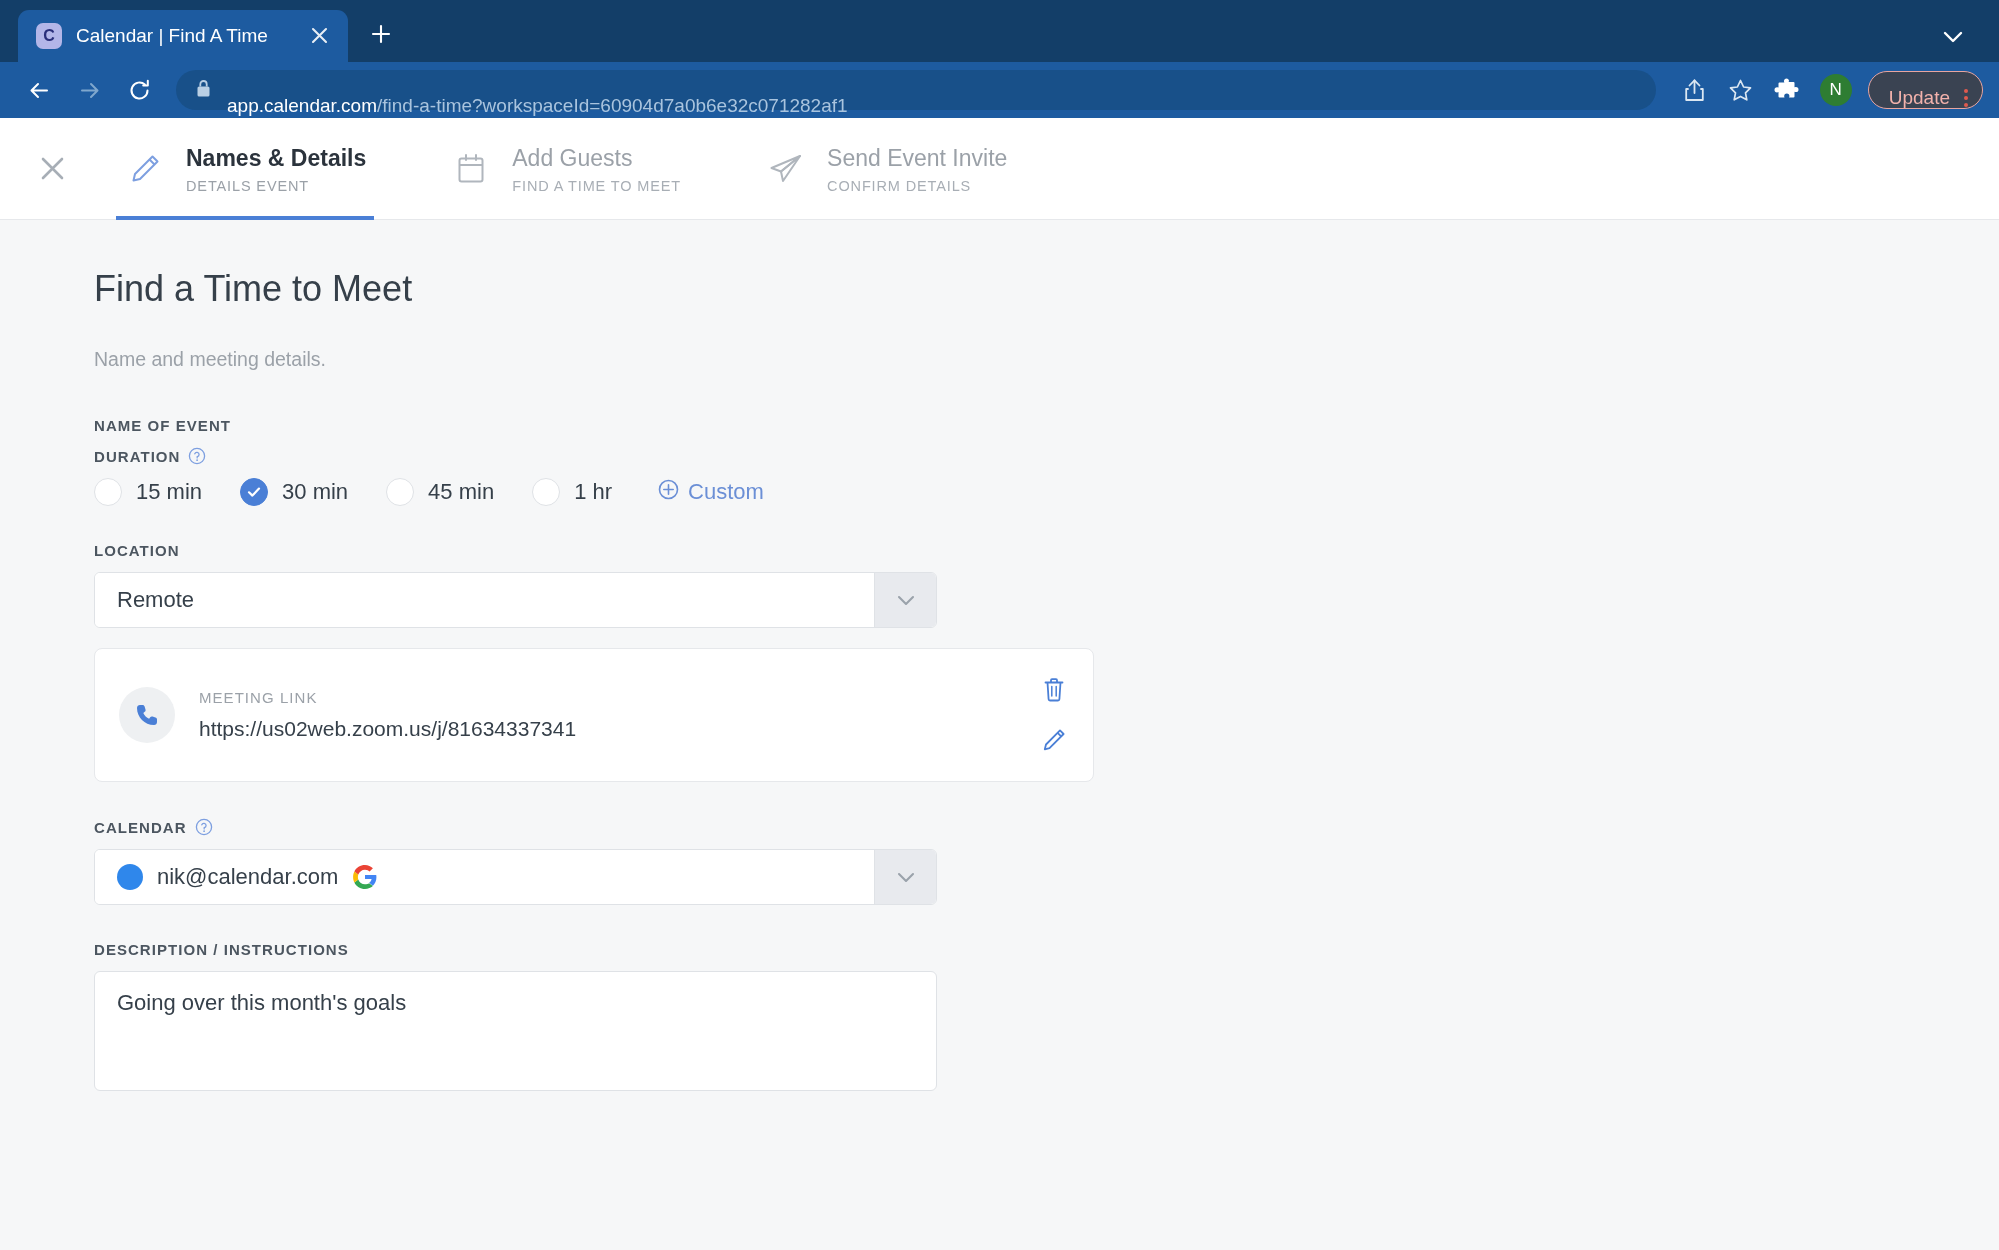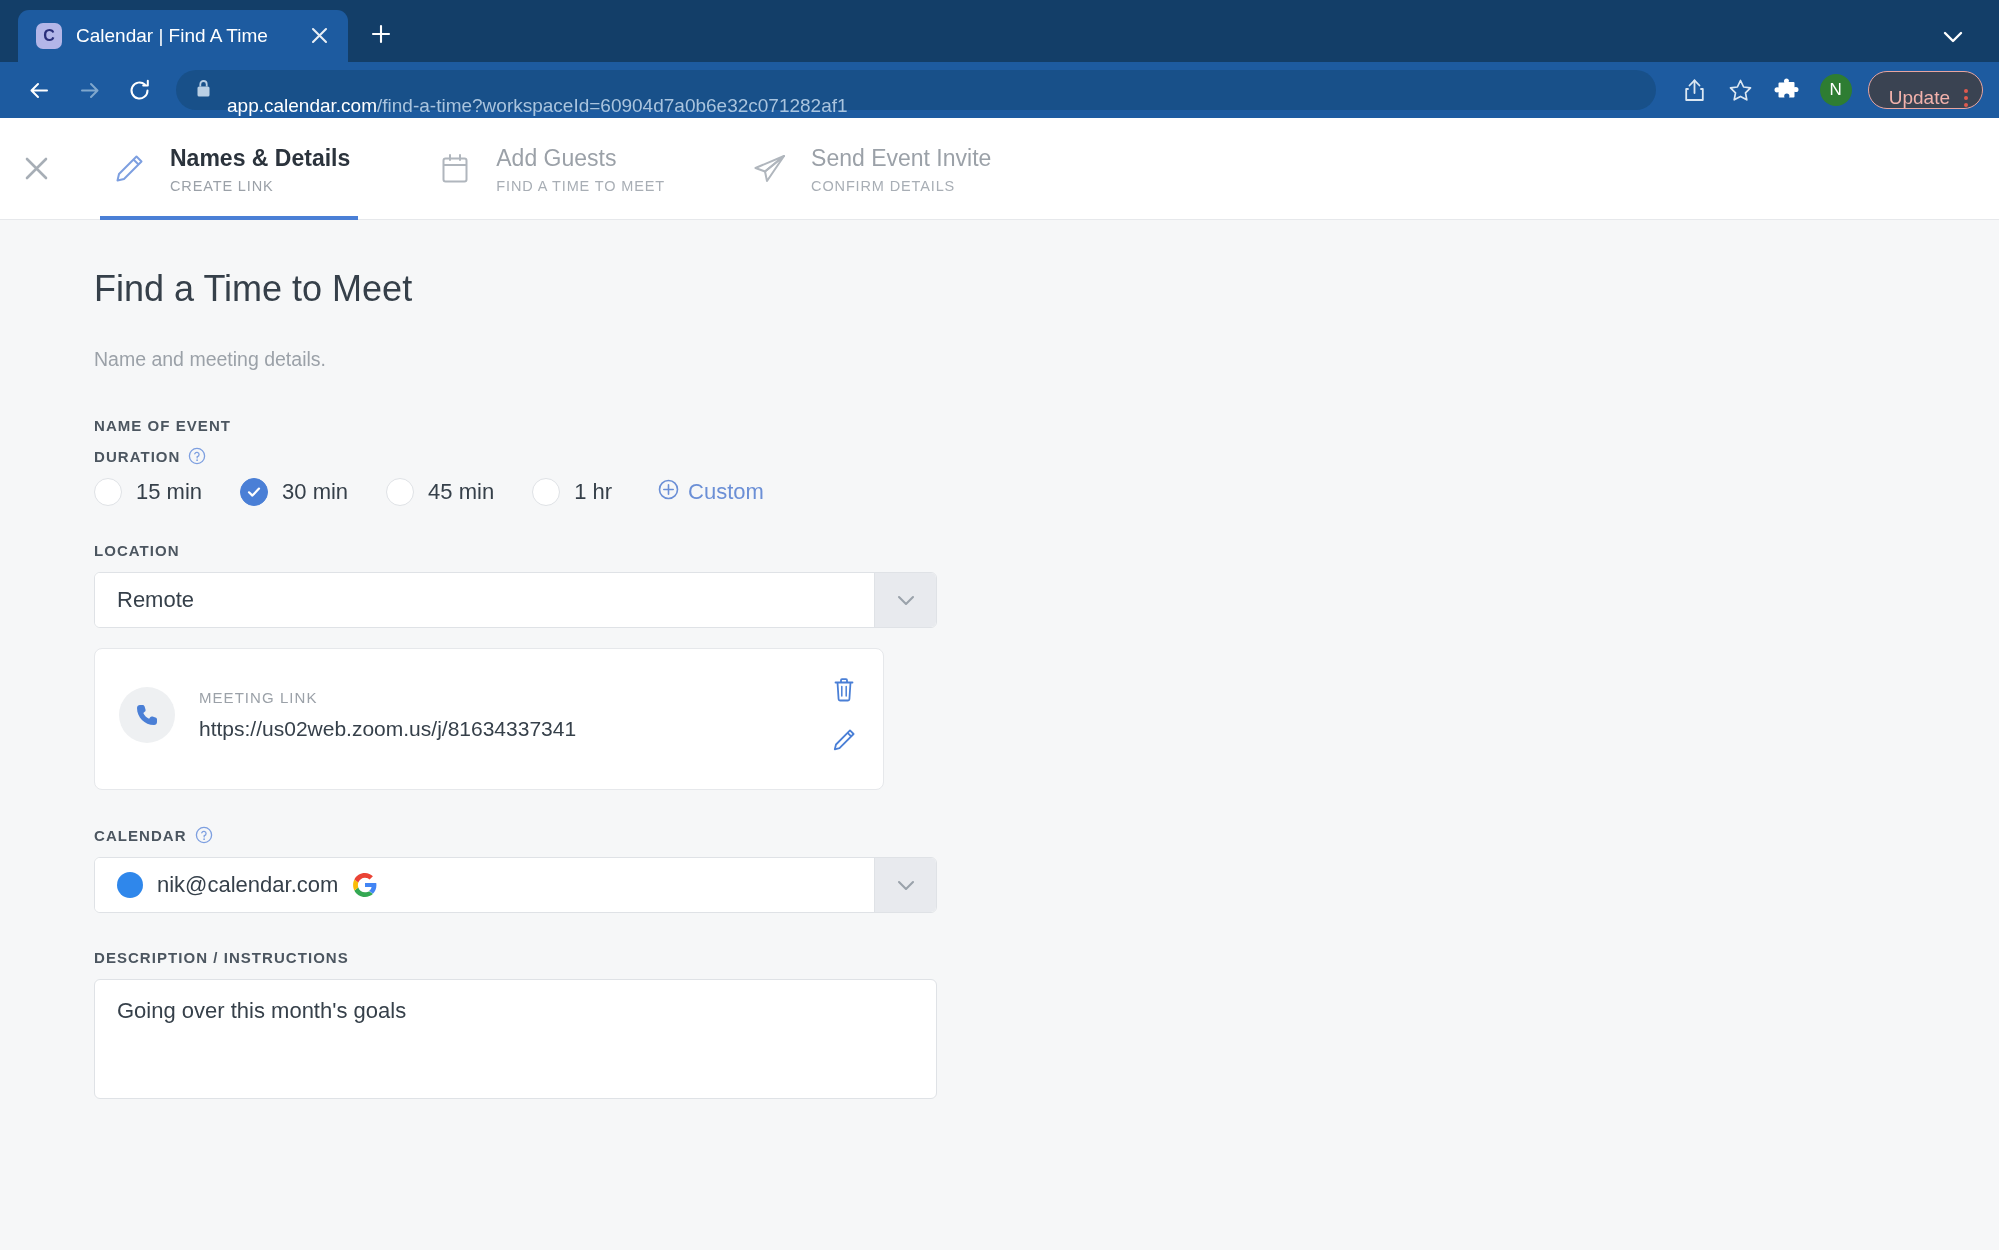--- a/index.html
+++ b/index.html
@@ -138,21 +138,21 @@
   .kebab i { width: 4px; height: 4px; border-radius: 50%; background: #e05a4e; display: block; }
 
   
   .app { flex: 1; background: #f6f7f8; display: flex; flex-direction: column; overflow: hidden; }
 
   .stepbar {
     height: 102px;
     background: #ffffff;
     display: flex;
     align-items: center;
-    padding-left: 8px;
+    padding-left: 24px;
     border-bottom: 1px solid #e6e8eb;
     flex: 0 0 102px;
   }
   .close-x {
     width: 56px; height: 56px;
     display: flex; align-items: center; justify-content: center;
     cursor: pointer; margin-right: 36px; flex: 0 0 56px;
   }
   .step {
     height: 102px;
@@ -249,27 +249,27 @@
   .select-chevron {
     width: 62px;
     background: #e8eaee;
     border-left: 1px solid #dfe2e6;
     display: flex; align-items: center; justify-content: center;
     flex: 0 0 62px;
   }
   .cal-dot { width: 26px; height: 26px; border-radius: 50%; background: #2f87eb; flex: 0 0 26px; }
 
   .meeting-card {
-    width: 790px;
+    width: 1000px;
     background: #ffffff;
     border: 1px solid #e6e8eb;
     border-radius: 8px;
     margin-top: 20px;
     margin-bottom: 36px;
-    padding: 24px 22px 32px 24px;
+    padding: 24px 22px 24px 24px;
     display: flex;
     align-items: center;
     gap: 24px;
   }
   .phone-circle {
     width: 56px; height: 56px; border-radius: 50%;
     background: #eef0f2;
     display: flex; align-items: center; justify-content: center;
     flex: 0 0 56px;
   }
@@ -385,21 +385,21 @@
 
       <div class="step active">
         <div class="step-icon">
           <svg width="34" height="34" viewBox="0 0 34 34">
               <path d="M24.5 4.5 L29.5 9.5 L12 27 L5.5 28.5 L7 22 Z" stroke="#7d9fe0" stroke-width="2" fill="none" stroke-linejoin="round"></path>
               <path d="M21.5 7.5 L26.5 12.5" stroke="#7d9fe0" stroke-width="2"></path>
             </svg>
         </div>
         <div class="step-texts">
           <div class="step-title">Names &amp; Details</div>
-          <div class="step-sub">CREATE LINK</div>
+          <div class="step-sub">DETAILS EVENT</div>
         </div>
       </div>
 
       <div class="step">
         <div class="step-icon">
           <svg width="32" height="34" viewBox="0 0 32 34">
               <rect x="4.5" y="6.5" width="23" height="23" rx="2" stroke="#b0b6bd" stroke-width="2" fill="none"></rect>
               <path d="M4.5 13 H27.5" stroke="#b0b6bd" stroke-width="2"></path>
               <path d="M11 3 V8 M21 3 V8" stroke="#b0b6bd" stroke-width="2" stroke-linecap="round"></path>
             </svg>

